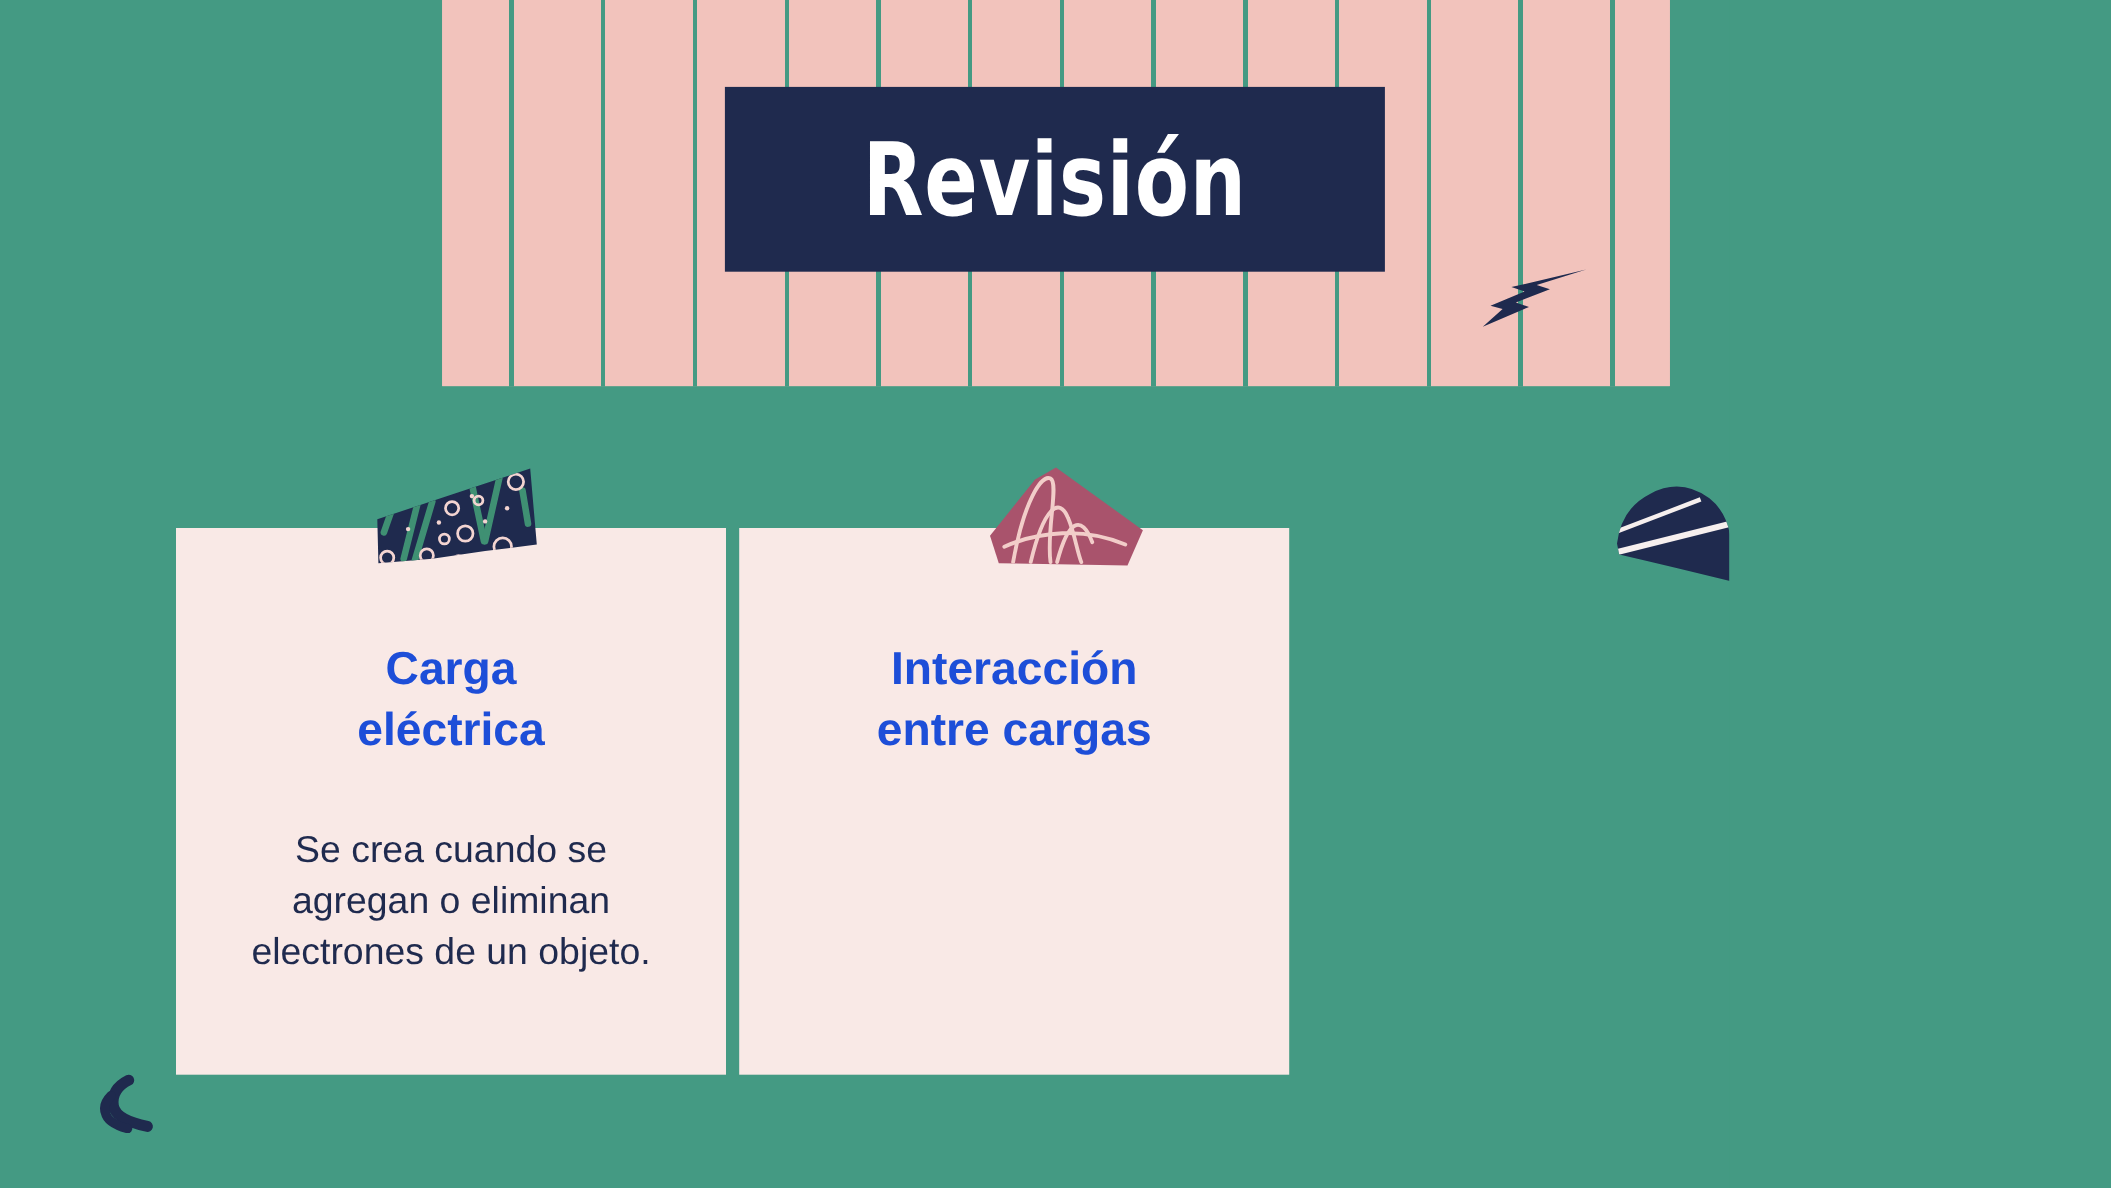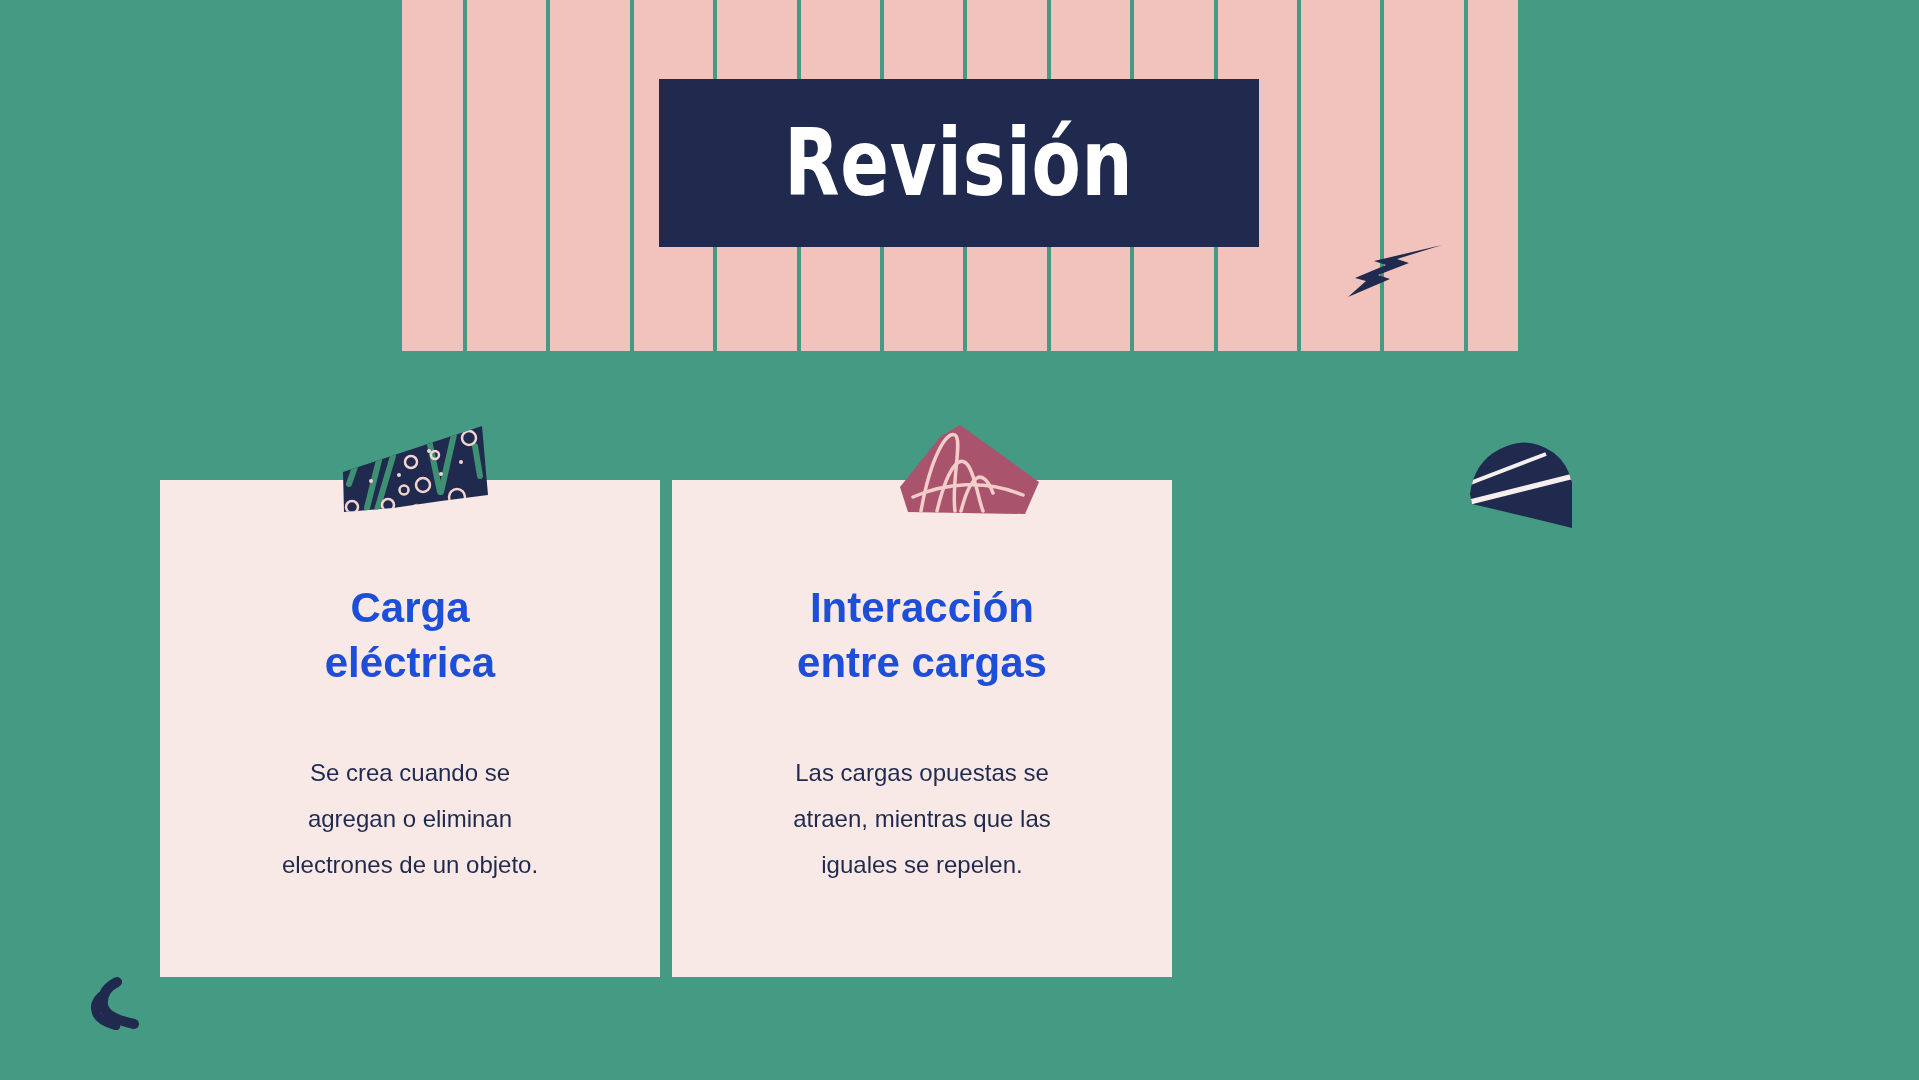--- a/index.html
+++ b/index.html
@@ -75,21 +75,21 @@
     margin: 0;
     color: #1d4ed8;
     font-weight: 700;
     font-size: 42px;
     line-height: 55px;
     white-space: pre-line;
   }
   .card-body {
     margin: 60px 0 0 0;
     color: #1f2a4e;
-    font-size: 24px;
+    font-size: 34px;
     line-height: 46px;
     white-space: pre-line;
   }
 </style>
 </head>
 <body>
 
 <div class="slide">
 
   <div class="banner"></div>
@@ -106,23 +106,20 @@
     <h2 class="card-title">Carga
 eléctrica</h2>
     <p class="card-body">Se crea cuando se
 agregan o eliminan
 electrones de un objeto.</p>
   </div>
 
   <div class="card c2">
     <h2 class="card-title">Interacción
 entre cargas</h2>
-    <p class="card-body">Las cargas opuestas se
-atraen, mientras que las
-iguales se repelen.</p>
   </div>
 
 
   <svg class="deco" style="left:341px; top:422px;" width="152" height="92" viewBox="0 0 152 92">
     <defs>
       <clipPath id="tape1clip">
         <polygon points="2,50 141,4 147,73 100,79 52,86 3,90"></polygon>
       </clipPath>
     </defs>
     <polygon points="2,50 141,4 147,73 100,79 52,86 3,90" fill="#1f2a4e"></polygon>

